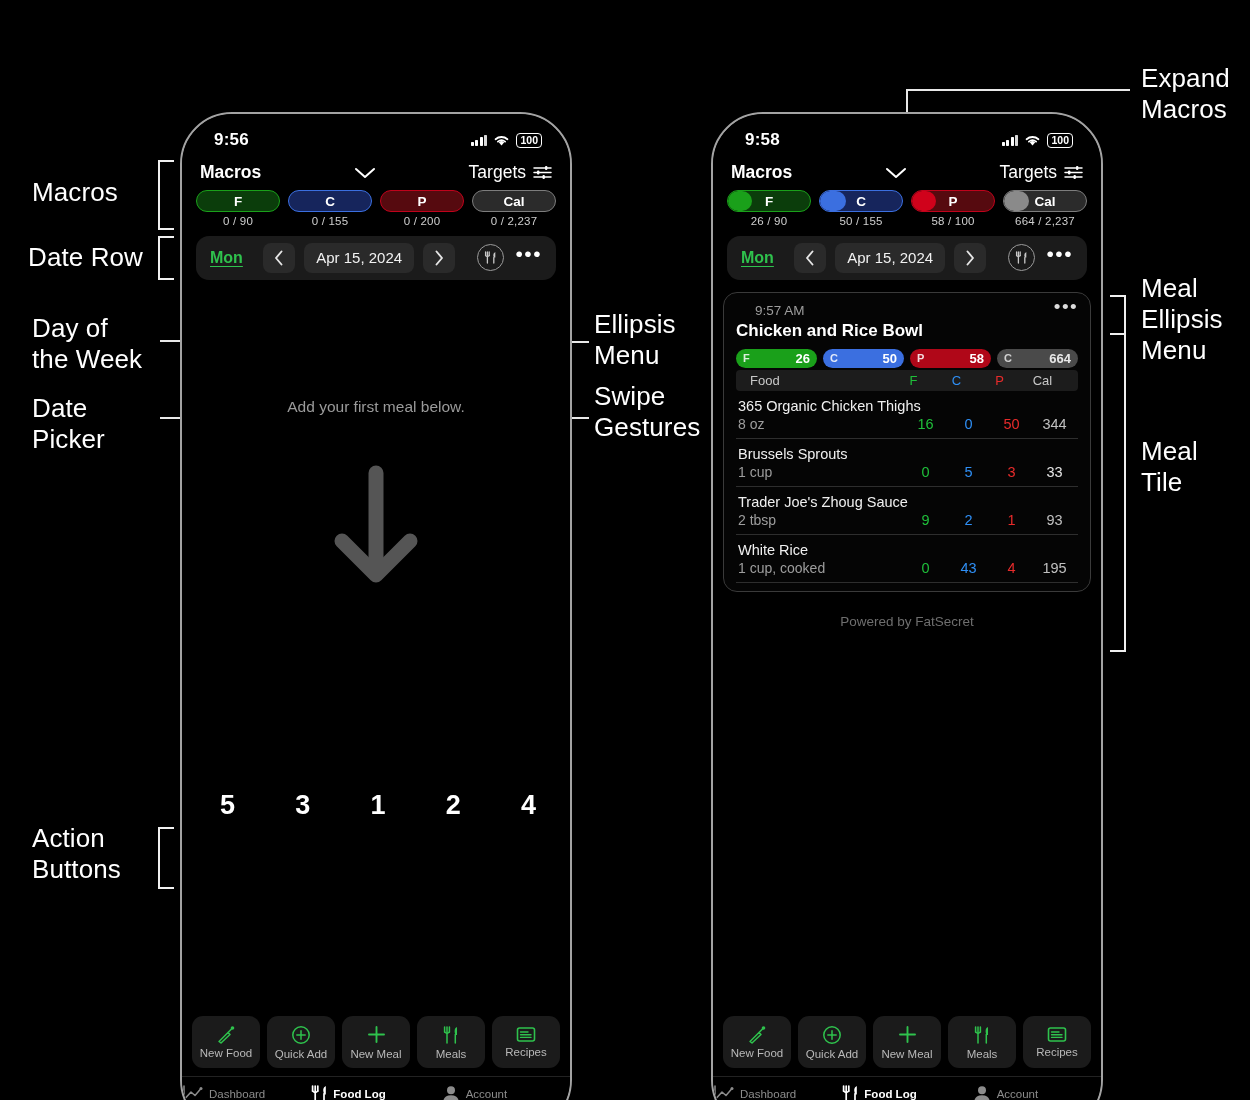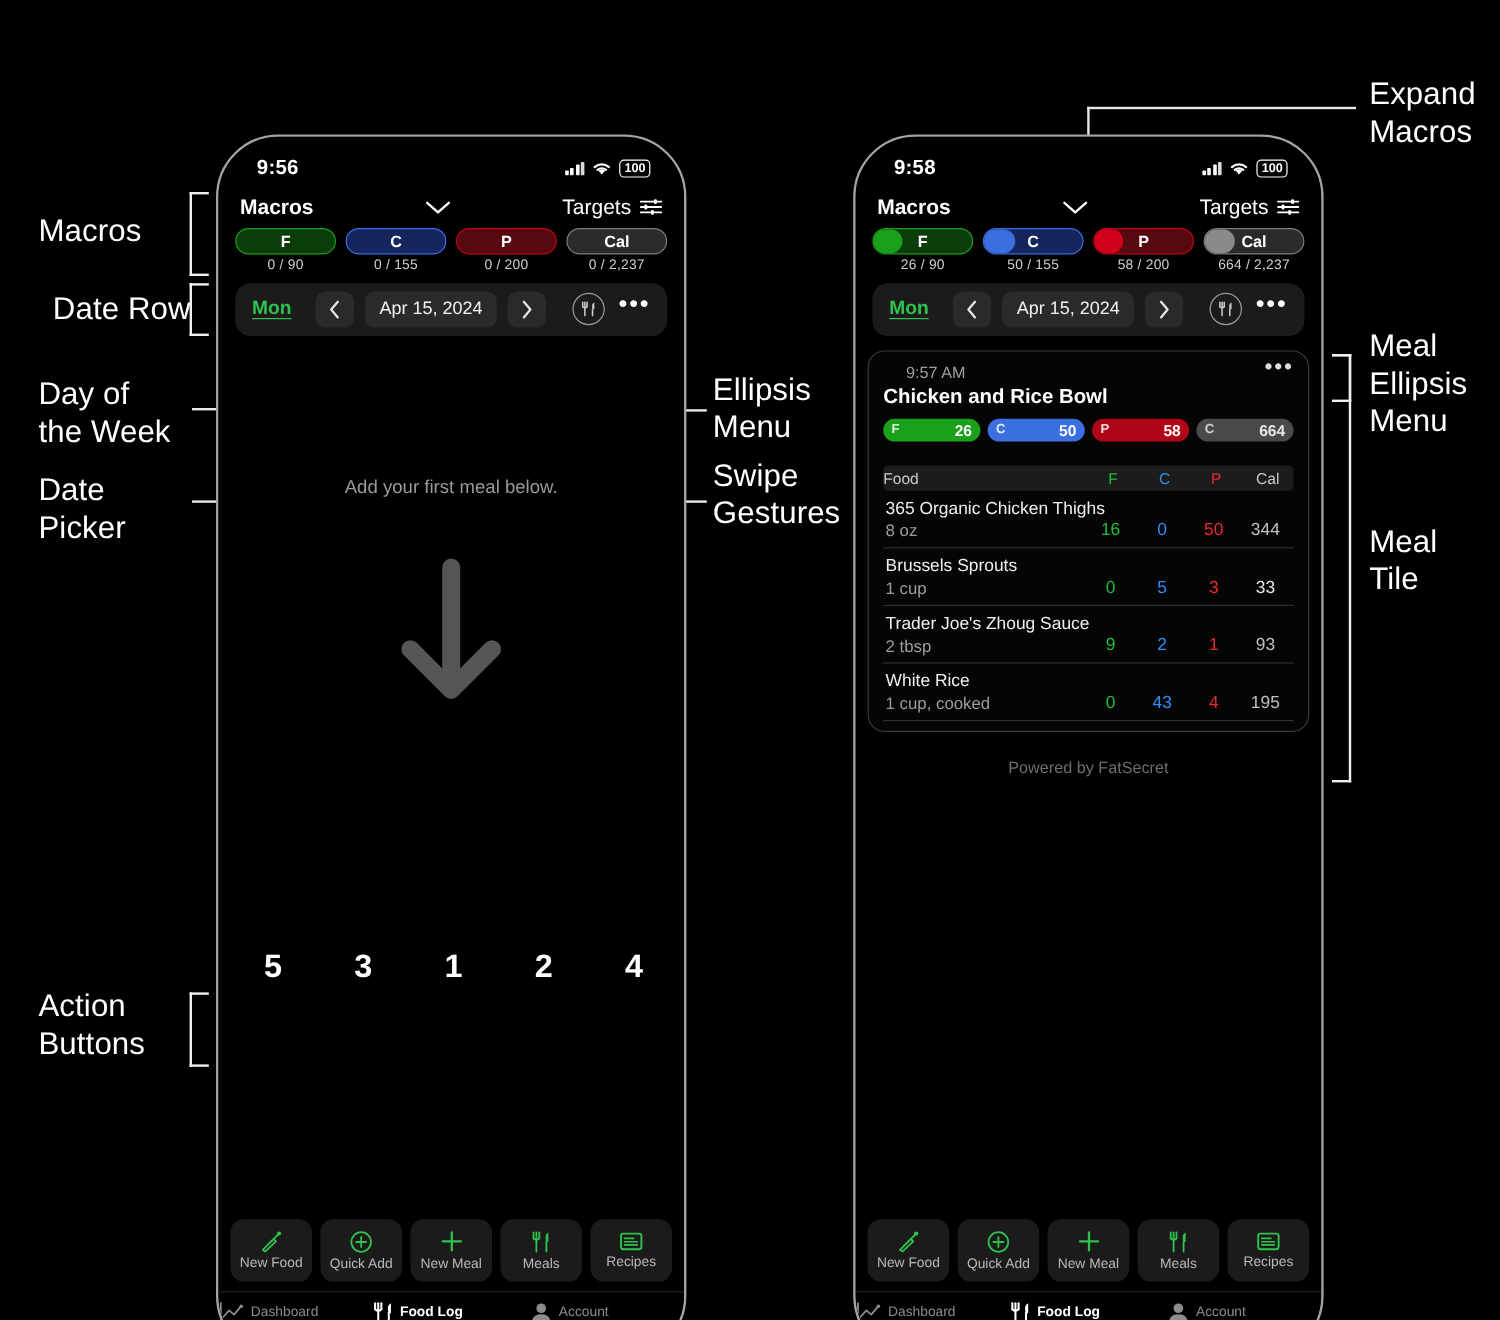--- a/index.html
+++ b/index.html
@@ -111,22 +111,22 @@
   }
   .tile-top { display:flex; align-items:flex-start;margin-left:19px; }
   .tile-time { color:#9d9d9d; font-size: 13.5px; flex:1;}
   .tile-ellip { color:#dcdcdc; font-size:19px; letter-spacing:1.4px; line-height:8px; }
   .tile-name { color:#fff; font-size:17px; font-weight:700; margin-top: 3px; }
   .tile-pills { display:flex; gap:6px; margin-top: 8px; }
   .tp { flex:1; height: 19px; border-radius: 9.5px; display:flex; align-items:center;
         padding: 0 7px; font-size: 13px; font-weight:600; }
   .tp .k { font-size: 11px; font-weight:700; opacity:.85; }
   .tp .v { flex:1; text-align:right; }
-  .th-row { display:flex; background:#1c1c1c; border-radius:4px; margin-top:20px;
-            padding: 3px 0; font-size: 13px; }
+  .th-row { display:flex; background:#1c1c1c; border-radius:4px; margin-top:2px;
+            padding: 3px 14px; font-size: 13px; }
   .th-food { flex:1; color:#c8c8c8; }
   .th-col { width: 43px; text-align:center; }
   .frow { border-bottom: 1px solid #2e2e2e; padding: 7px 2px 6px 2px; }
   .frow:last-child { }
   .f-name { color:#f0f0f0; font-size:14.5px; }
   .f-line { display:flex; align-items:center; margin-top: 2px; }
   .f-serv { flex:1; color:#9d9d9d; font-size:14px; }
   .f-col { width: 43px; text-align:center; font-size:14.5px; }
   .powered { text-align:center; color:#6e6e6e; font-size:13.5px; margin-top: 22px; }
 
@@ -146,21 +146,21 @@
 
   .num-row { position:absolute; display:flex; }
   .num { color:#fff; font-size: 27px; font-weight: 600; text-align:center; }
 </style>
 </head>
 <body>
 
 <div id="stage">
 
   <div class="anno" style="left:32px; top:177px;">Macros</div>
-  <div class="anno" style="left:44px; top:242px;">Date Row</div>
+  <div class="anno" style="left:28px; top:242px;">Date Row</div>
   <div class="anno" style="left:32px; top:313px;">Day of
 the Week</div>
   <div class="anno" style="left:32px; top:393px;">Date
 Picker</div>
   <div class="anno" style="left:32px; top:823px;">Action
 Buttons</div>
   <div class="anno" style="left:594px; top:309px;">Ellipsis
 Menu</div>
   <div class="anno" style="left:594px; top:381px;">Swipe
 Gestures</div>
@@ -475,21 +475,21 @@
             <span class="fill" style="width:32%; background:#3b6fe0;"></span>
             <span class="plabel" style="color:#ffffff;">C</span>
           </div>
           <div class="subval">50 / 155</div>
         </div>
         <div class="pillcol">
           <div class="pill" style="background:#560a0f; border-color:#c0021b;">
             <span class="fill" style="width:29%; background:#d0021b;"></span>
             <span class="plabel" style="color:#ffffff;">P</span>
           </div>
-          <div class="subval">58 / 200</div>
+          <div class="subval">58 / 100</div>
         </div>
         <div class="pillcol">
           <div class="pill" style="background:#2b2b2b; border-color:#7d7d7d;">
             <span class="fill" style="width:30%; background:#8a8a8a;"></span>
             <span class="plabel" style="color:#ffffff;">Cal</span>
           </div>
           <div class="subval">664 / 2,237</div>
         </div>
       </div>
 

